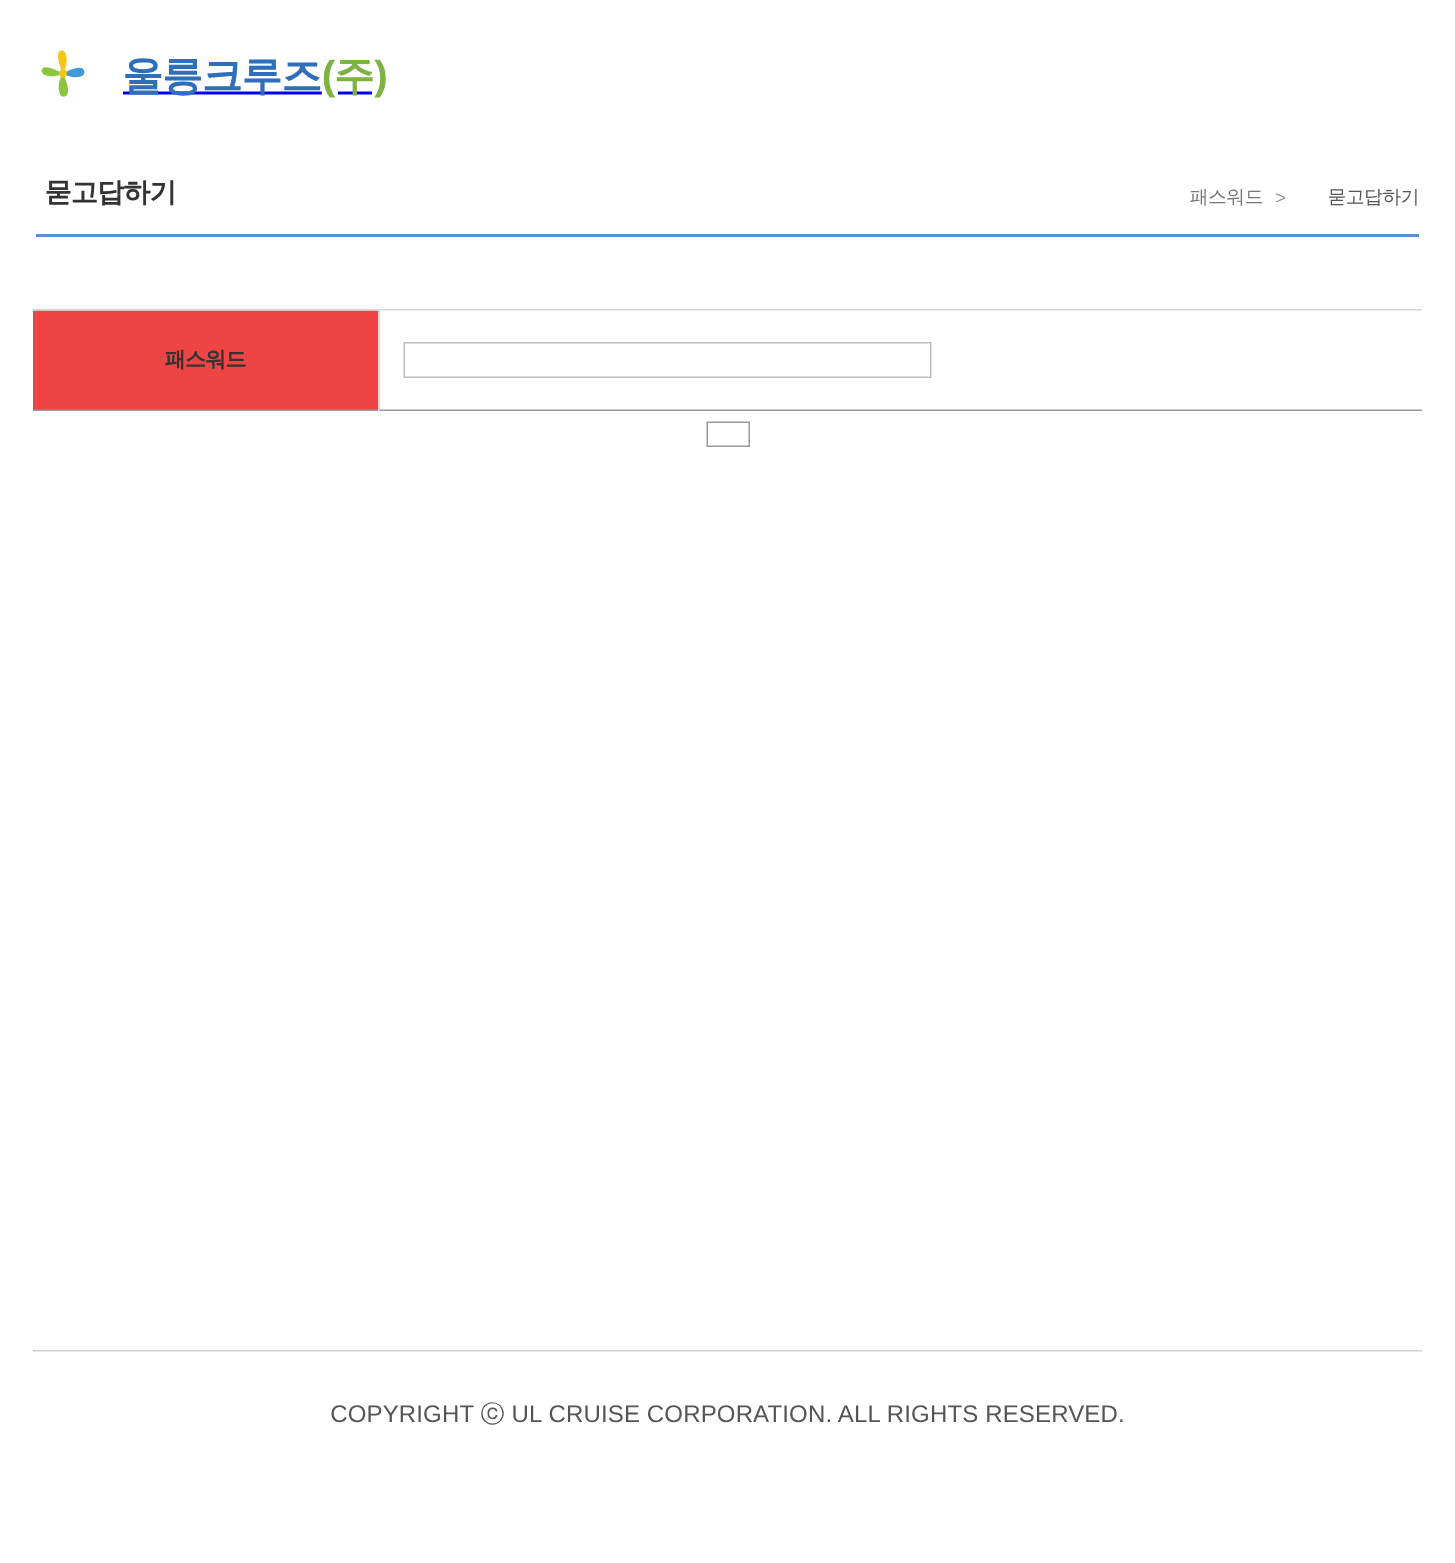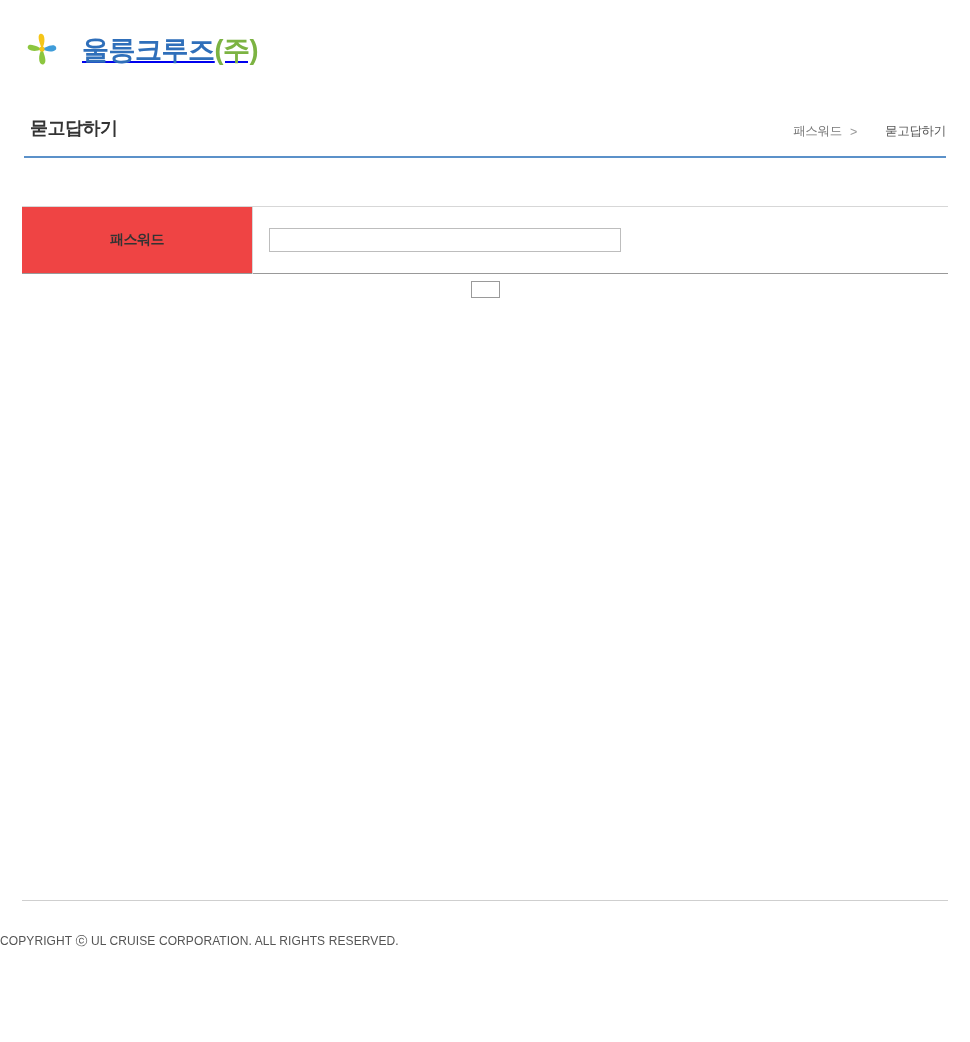--- a/index.html
+++ b/index.html
@@ -143,22 +143,22 @@
     position: absolute;
     left: 0;
     right: 0;
     top: 900px;
   }
   .footer-rule {
     margin: 0 22px;
     border-top: 1px solid #cfcfcf;
   }
   .copyright {
-    text-align: left;
-    font-size: 12px;
+    text-align: center;
+    font-size: 16px;
     color: #555555;
     padding-top: 32px;
     letter-spacing: 0.1px;
   }
 </style>
 </head>
 <body>
 
 <div class="site-header">
   <a class="logo-wrap" href="#">

